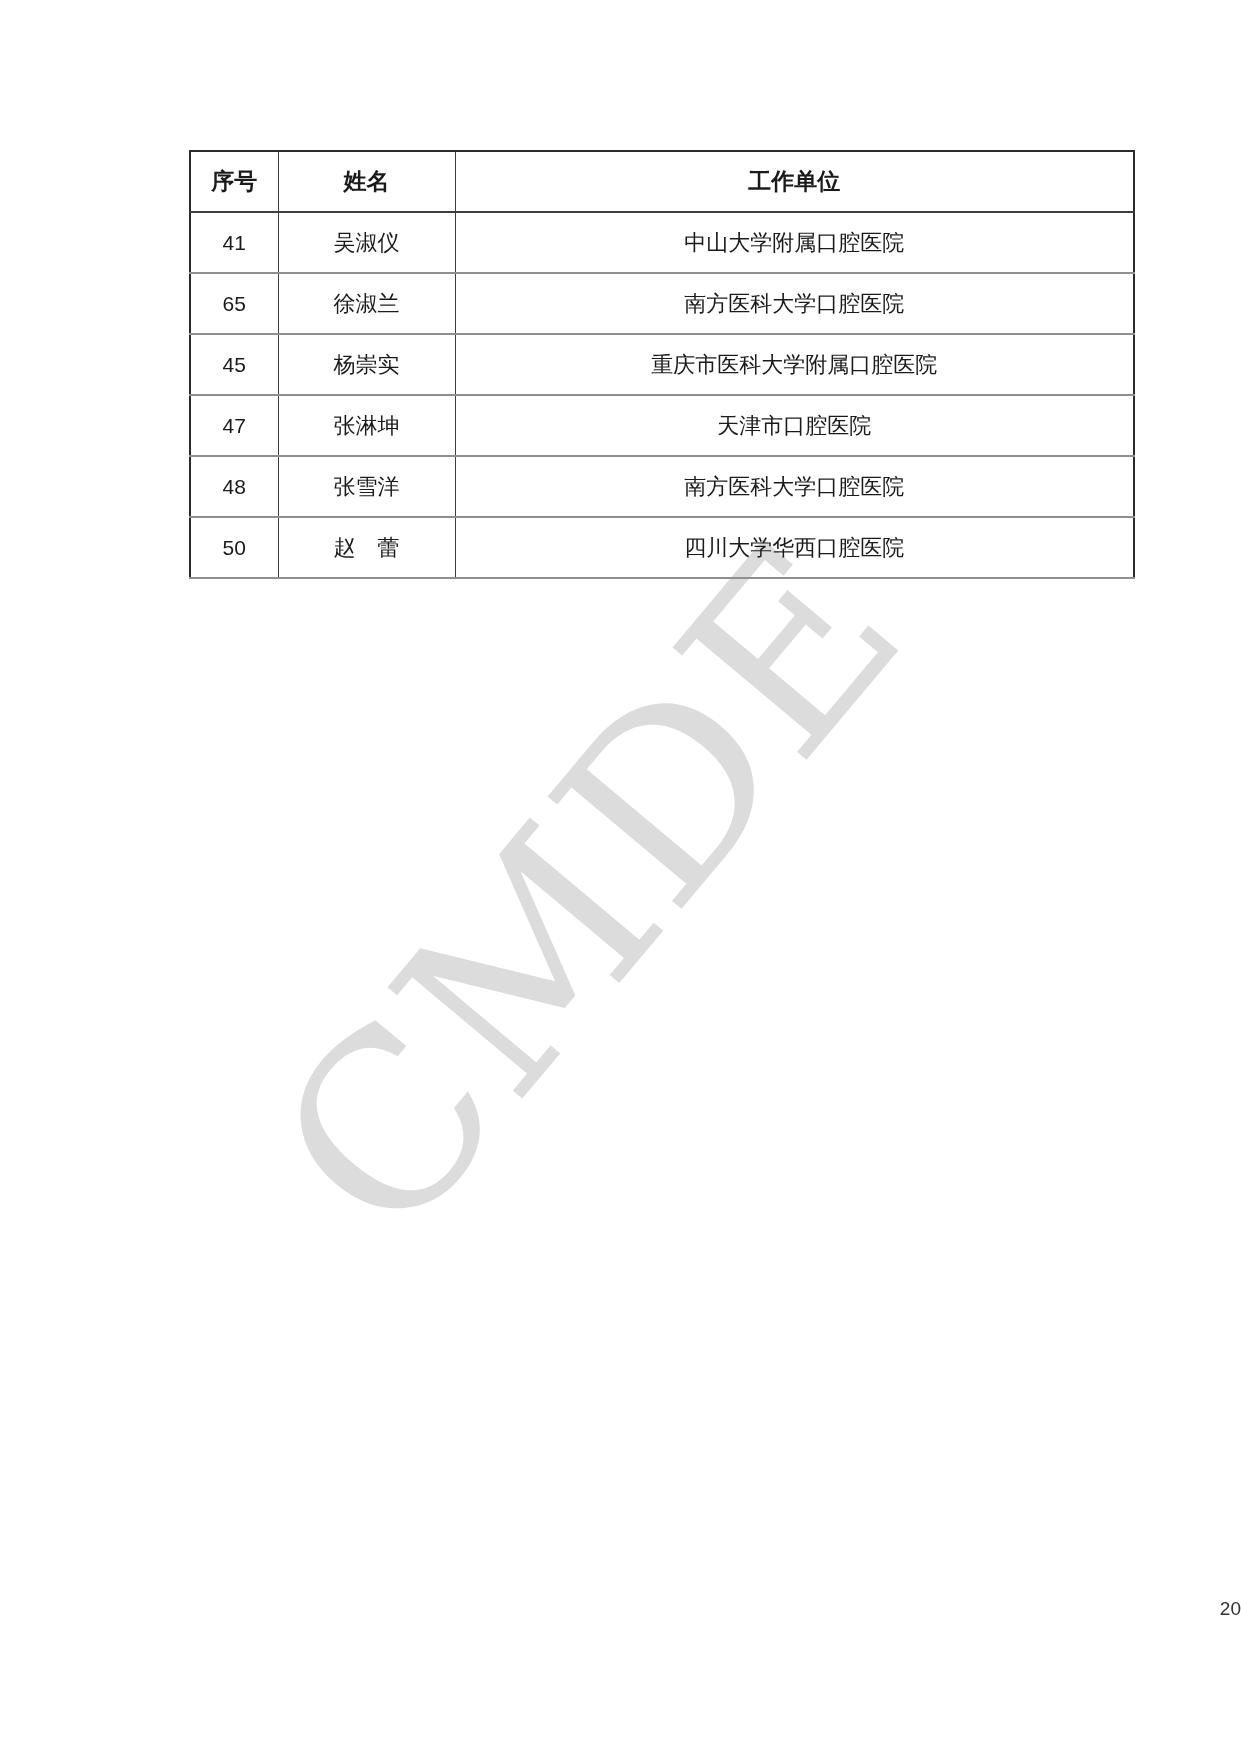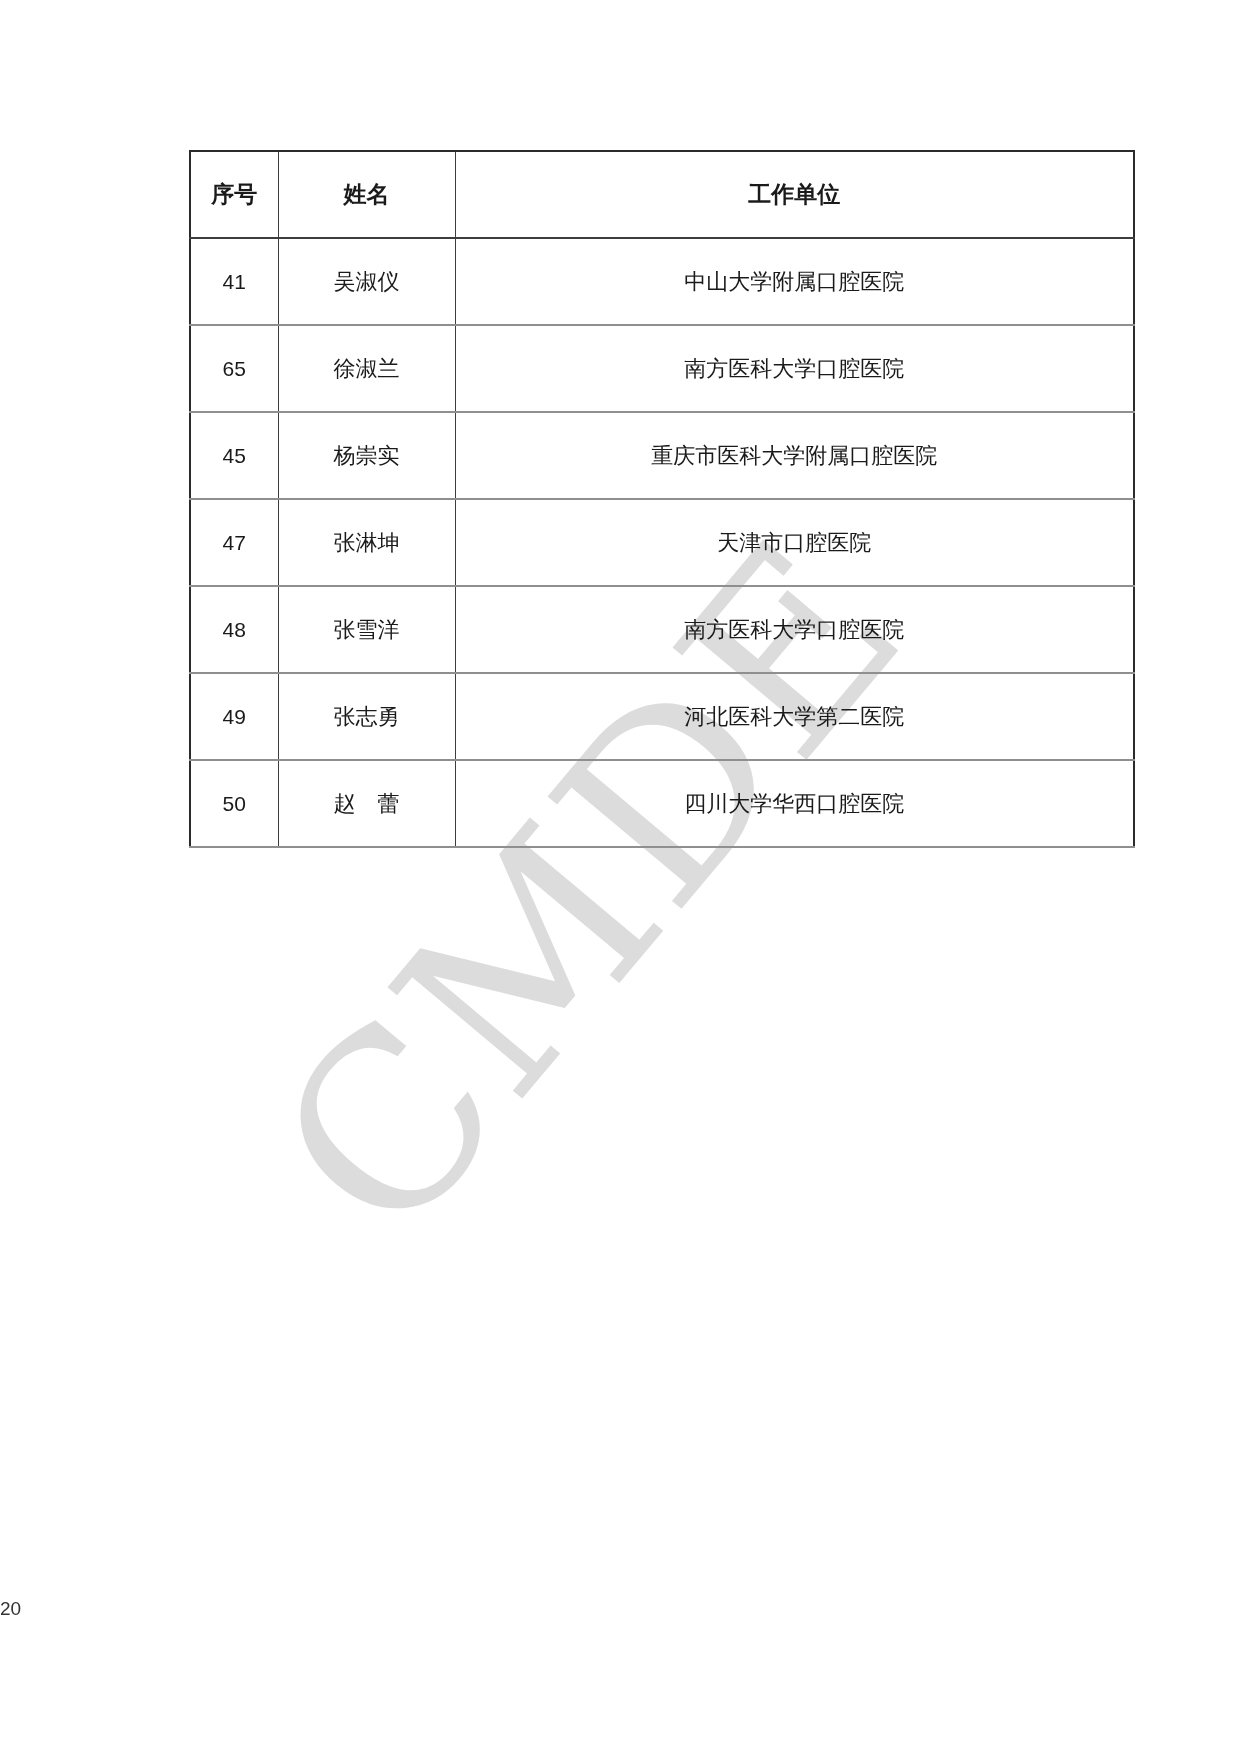--- a/index.html
+++ b/index.html
@@ -41,21 +41,21 @@
     border-collapse: collapse;
     table-layout: fixed;
     z-index: 1;
     background: transparent;
   }
   table.roster col.c-no   { width: 88px; }
   table.roster col.c-name { width: 177px; }
   table.roster col.c-unit { width: 679px; }
   table.roster th, table.roster td {
     height: 59px;
-    padding: 13px;
+    padding: 0;
     text-align: center;
     vertical-align: middle;
     border-left: 1px solid #3d3d3d;
     border-right: 1px solid #3d3d3d;
   }
   table.roster {
     border: 2px solid #2b2b2b;
   }
   table.roster thead th {
     font-size: 23px;
@@ -71,21 +71,21 @@
   }
   table.roster tbody td.num {
     font-family: "Liberation Sans", sans-serif;
     font-size: 21px;
   }
   .page-number {
     position: absolute;
     top: 1598px;
     left: 0;
     width: 1241px;
-    text-align: left;
+    text-align: right;
     font-size: 19px;
     color: #333333;
     font-family: "Liberation Sans", sans-serif;
     z-index: 1;
   }
 </style>
 </head>
 <body>
 
 <div class="watermark">CMDE</div>
@@ -123,25 +123,20 @@
         <td class="num">47</td>
         <td>张淋坤</td>
         <td>天津市口腔医院</td>
       </tr>
       <tr>
         <td class="num">48</td>
         <td>张雪洋</td>
         <td>南方医科大学口腔医院</td>
       </tr>
       <tr>
-        <td class="num">49</td>
-        <td>张志勇</td>
-        <td>河北医科大学第二医院</td>
-      </tr>
-      <tr>
         <td class="num">50</td>
         <td>赵　蕾</td>
         <td>四川大学华西口腔医院</td>
       </tr>
     </tbody>
 </table>
 
 <div class="page-number">20</div>
 
 </body></html>

